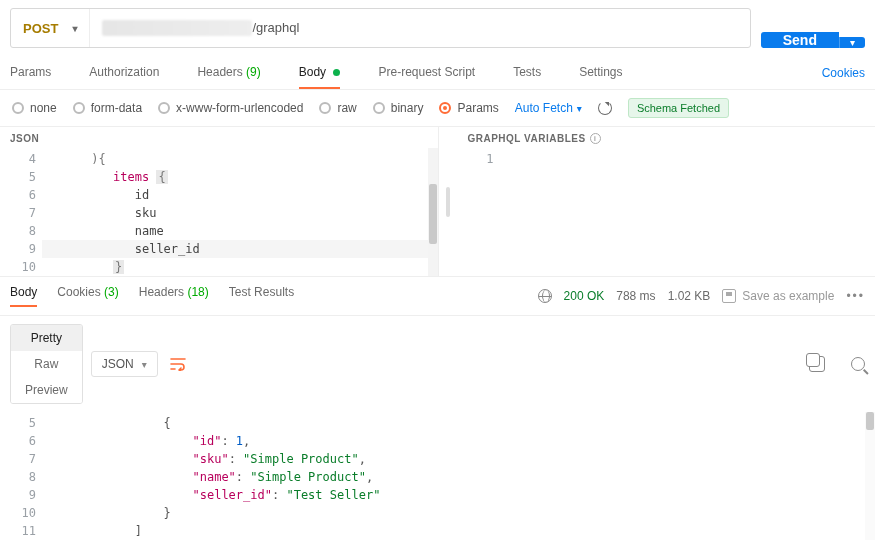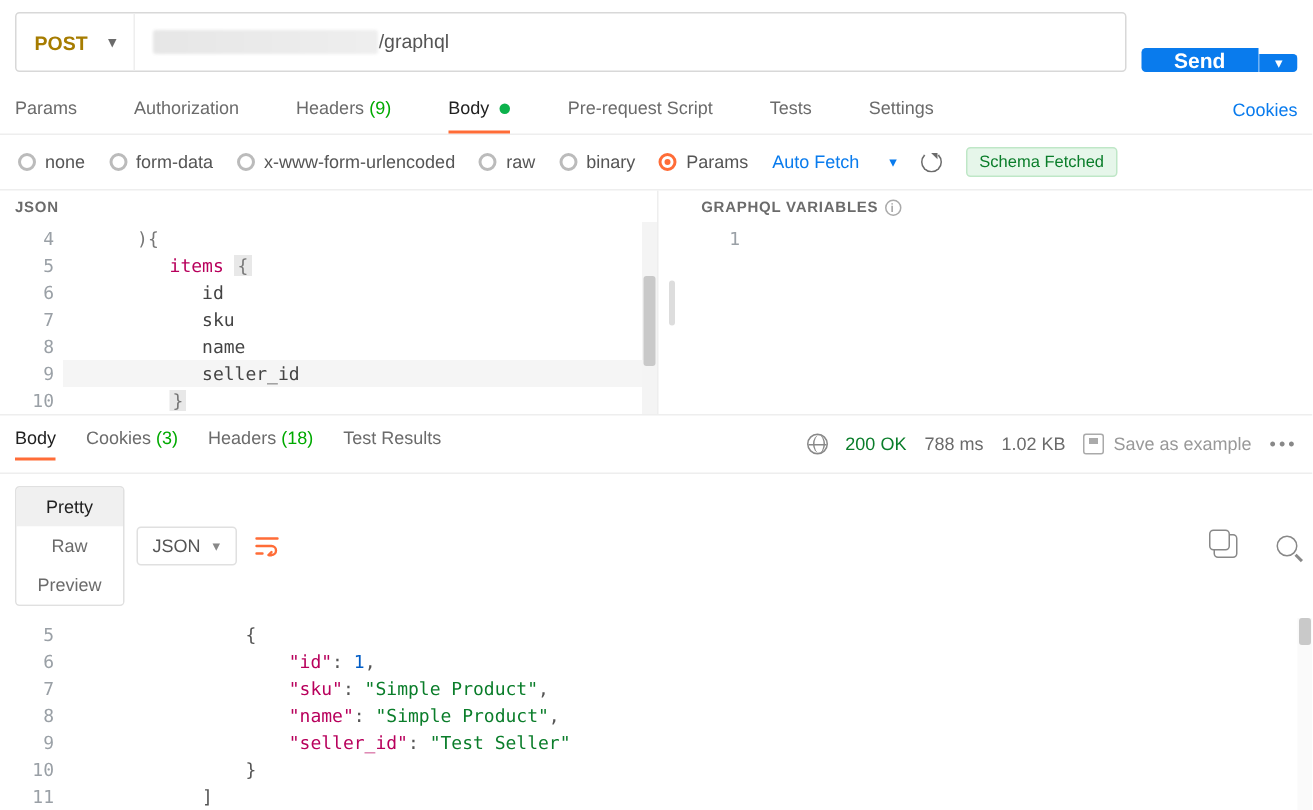--- a/index.html
+++ b/index.html
@@ -18,21 +18,21 @@
   .req-tab .count { color: #0a0; }
   .req-tab.active { color: #212121; border-bottom-color: #ff6c37; }
   .green-dot { display: inline-block; width: 7px; height: 7px; background: #0cb24c; border-radius: 50%; margin-left: 4px; vertical-align: middle; }
   .spacer { flex: 1; }
   .cookies-link { color: #097bed; font-size: 12px; cursor: pointer; }
   .body-type-row { display: flex; align-items: center; gap: 16px; padding: 8px 12px; border-bottom: 1px solid #eee; font-size: 12px; }
   .radio { display: flex; align-items: center; gap: 6px; color: #555; cursor: pointer; }
   .radio-dot { width: 12px; height: 12px; border: 2px solid #bbb; border-radius: 50%; display: inline-block; position: relative; }
   .radio.sel .radio-dot { border-color: #ff6c37; }
   .radio.sel .radio-dot::after { content: ""; position: absolute; inset: 2px; background: #ff6c37; border-radius: 50%; }
-  .auto-fetch { color: #097bed; cursor: pointer; display: flex; align-items: center; gap: 20px; }
+  .auto-fetch { color: #097bed; cursor: pointer; display: flex; align-items: center; gap: 4px; }
   .refresh-ic { width: 14px; height: 14px; border: 1.5px solid #6b6b6b; border-top-color: transparent; border-radius: 50%; position: relative; cursor: pointer; }
   .refresh-ic::after { content: ""; position: absolute; top: -3px; right: -1px; border: 3px solid transparent; border-bottom-color: #6b6b6b; transform: rotate(45deg); }
   .schema-badge { background: #e6f6ea; color: #0a7d2a; border: 1px solid #bfe7c7; padding: 3px 8px; border-radius: 3px; font-size: 11px; }
   .editors { display: flex; height: 150px; border-bottom: 1px solid #eee; }
   .editor-col { flex: 1; display: flex; flex-direction: column; min-width: 0; }
   .editor-col.left { border-right: 1px solid #eee; flex: 1.05; }
   .editor-head { padding: 6px 10px 4px; font-size: 10px; letter-spacing: .5px; color: #6b6b6b; font-weight: 600; display: flex; align-items: center; gap: 4px; }
   .info-ic { width: 11px; height: 11px; border: 1px solid #aaa; border-radius: 50%; display: inline-flex; align-items: center; justify-content: center; font-size: 8px; color: #aaa; }
   .code-area { flex: 1; display: flex; font-family: Consolas, Menlo, monospace; font-size: 12px; line-height: 18px; overflow: hidden; position: relative; }
   .gutter { width: 42px; text-align: right; padding: 2px 6px 2px 0; color: #9aa0a6; background: #fff; }

